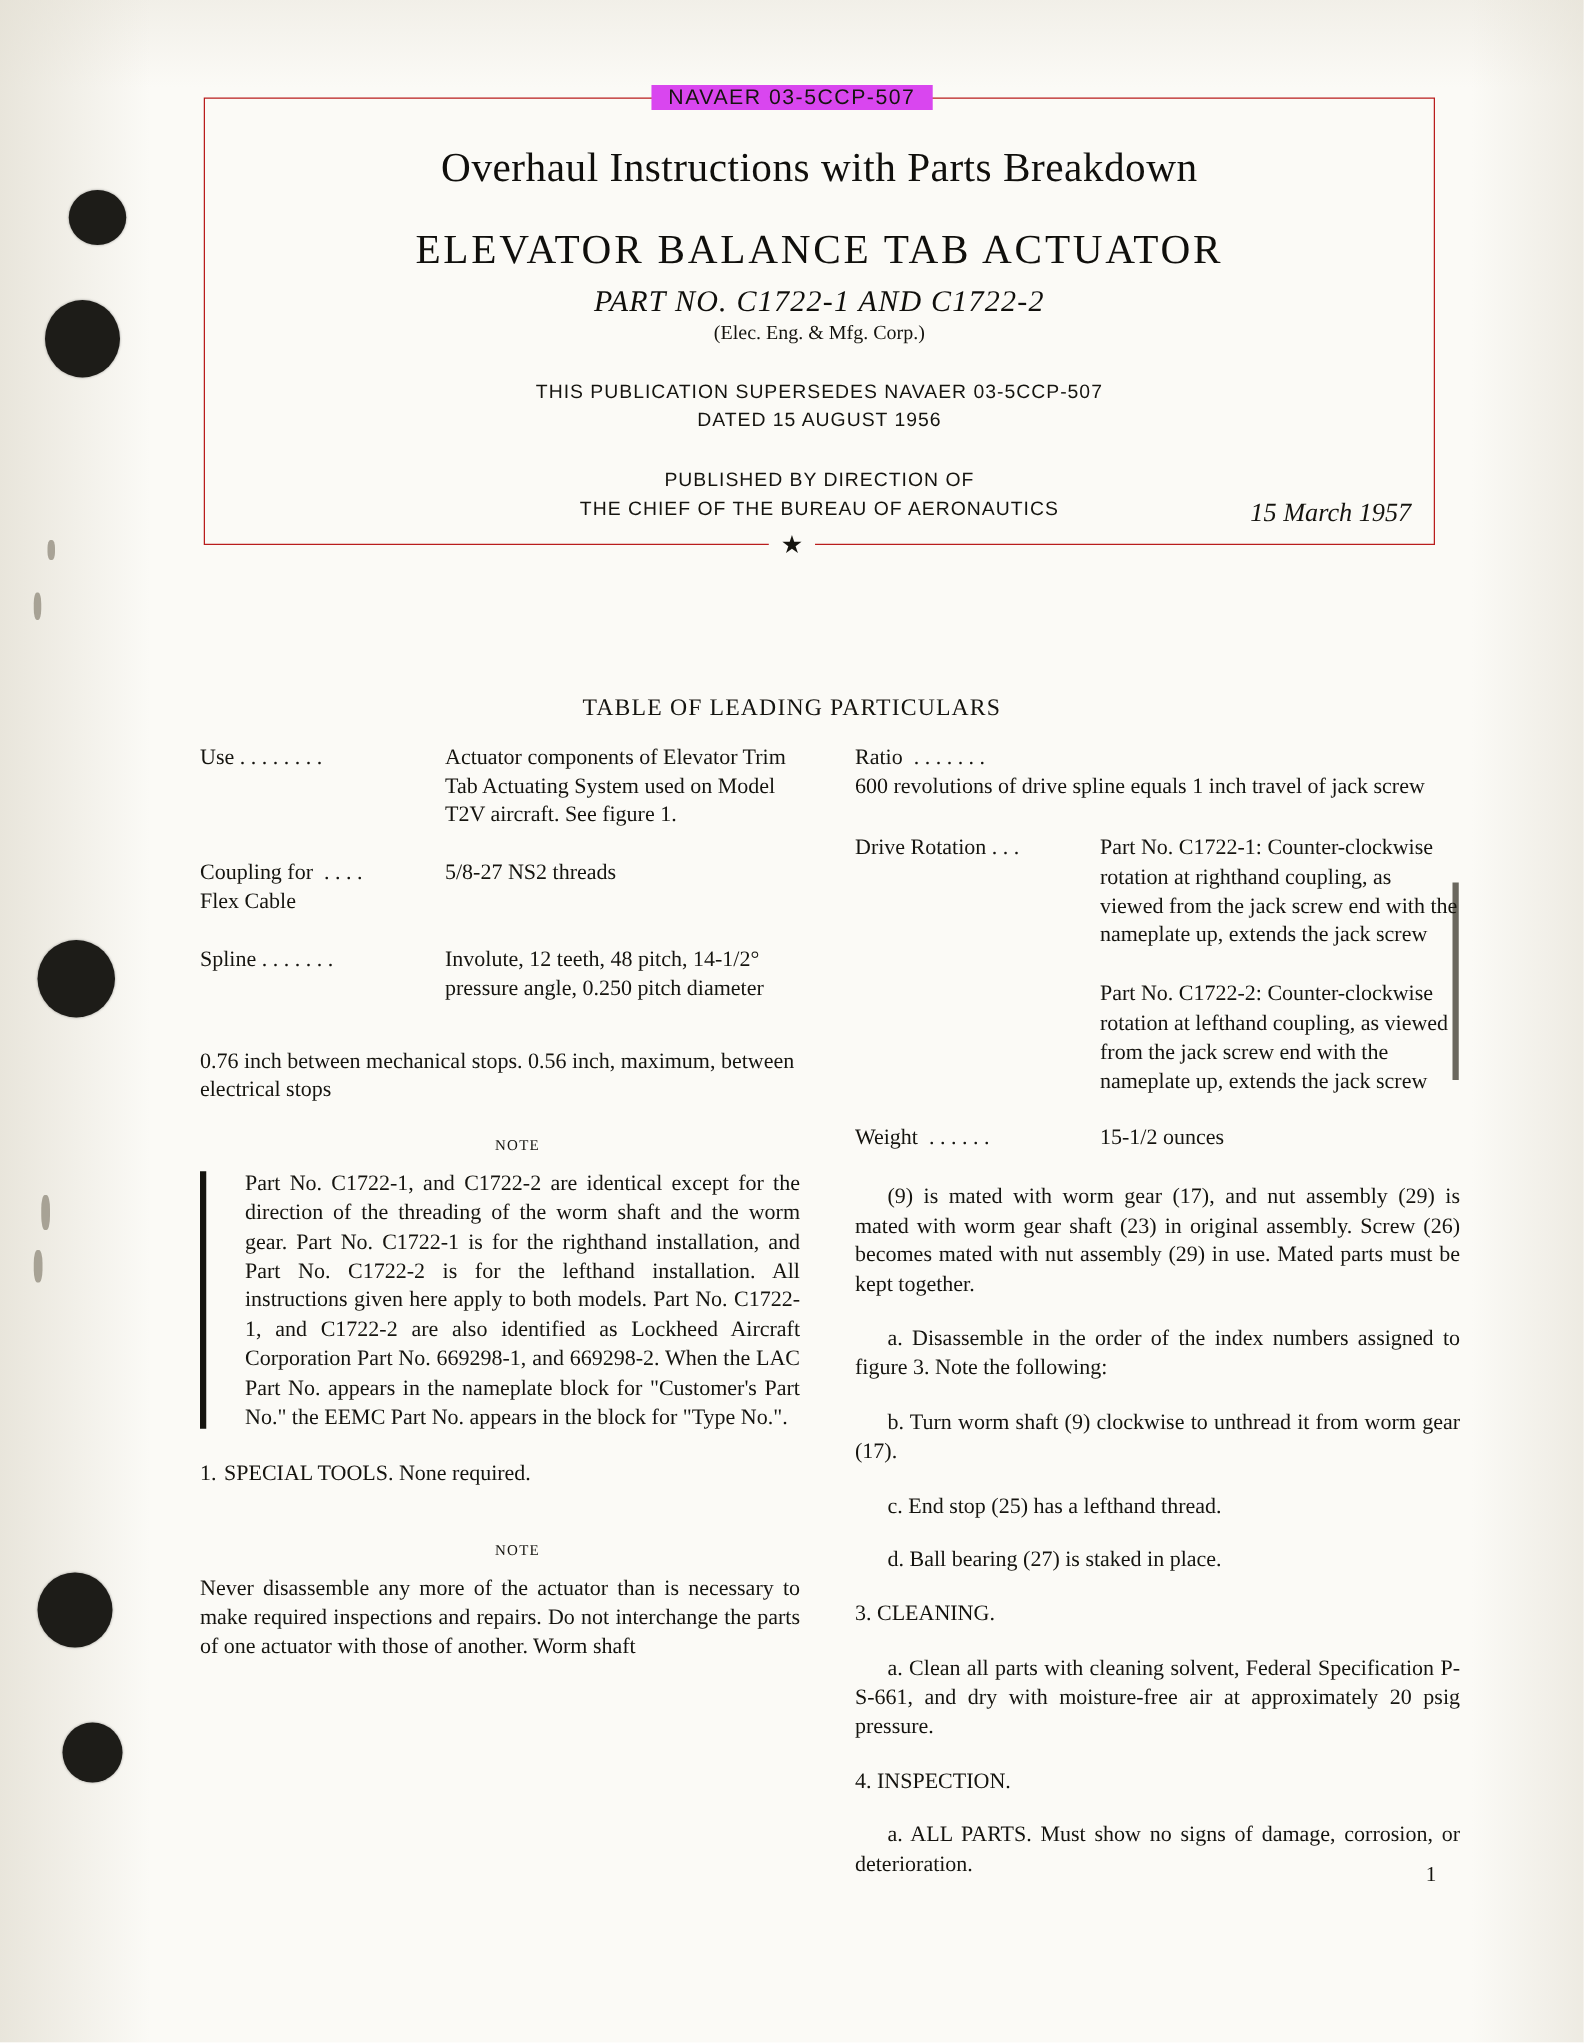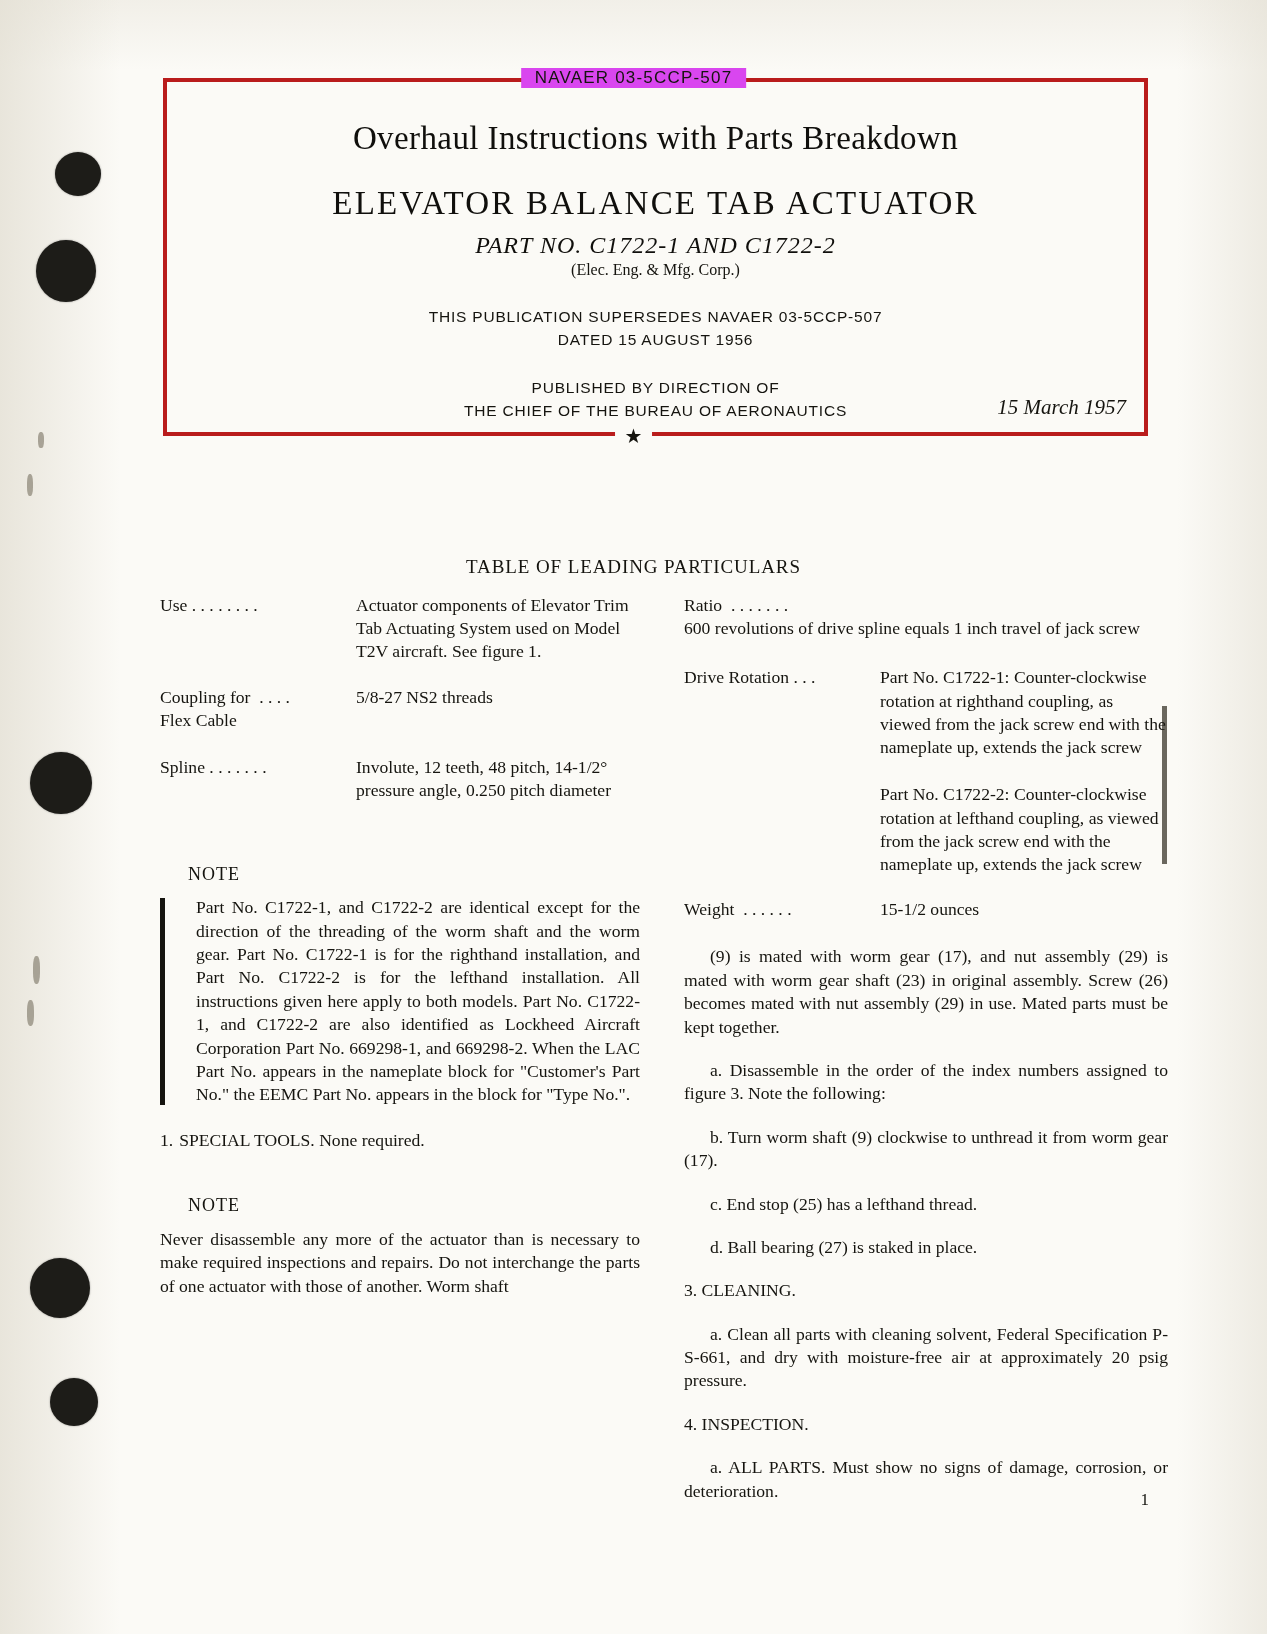--- a/index.html
+++ b/index.html
@@ -50,21 +50,21 @@
     border-radius: 40%;
   }
 
   
   .title-box {
     position: absolute;
     left: 163px;
     top: 78px;
     width: 985px;
     height: 358px;
-    border: 4px solid #b91c1c;
+    border: 1px solid #b91c1c;
     box-sizing: border-box;
   }
   .title-caption {
     position: absolute;
     left: 50%;
     top: 68px;
     transform: translateX(-50%);
     background: #d946ef;
     padding: 0 14px;
     font-family: "Liberation Sans", sans-serif;
@@ -167,21 +167,22 @@
     white-space: pre;
     flex: 0 0 auto;
   }
   .lp-value {
     flex: 1 1 auto;
   }
   .lp-label-narrow { width: 196px; }
   .lp-label-wide { width: 196px; }
 
   .note-head {
-    font-size: 18px;
+    text-align: center;
+    font-size: 12px;
     letter-spacing: 1px;
     margin: 26px 0 10px 28px;
   }
   .note-head.second { margin-top: 42px; }
 
   .note-block {
     position: relative;
     padding-left: 36px;
   }
   .note-bar {
@@ -286,20 +287,21 @@
 Flex Cable</div>
       <div class="lp-value">5/8-27 NS2 threads</div>
     </div>
 
     <div class="lp-row" style="margin-bottom:34px;">
       <div class="lp-label lp-label-narrow">Spline . . . . . . .</div>
       <div class="lp-value">Involute, 12 teeth, 48 pitch, 14-1/2° pressure angle, 0.250 pitch diameter</div>
     </div>
 
     <div class="lp-row" style="margin-bottom:6px;">
+      <div class="lp-value">0.76 inch between mechanical stops.   0.56 inch, maximum, between electrical stops</div>
     </div>
 
     <div class="note-head">NOTE</div>
 
     <div class="note-block">
       <div class="note-bar"></div>
       <div class="note-text">Part No. C1722-1, and C1722-2 are identical except for the direction of the threading of the worm shaft and the worm gear.   Part No. C1722-1 is for the righthand installation, and Part No. C1722-2 is for the lefthand installation.  All instructions given here apply to both models.  Part No. C1722-1, and C1722-2 are also identified as Lockheed Aircraft Corporation Part No. 669298-1, and 669298-2.  When the LAC Part No. appears in the nameplate block for "Customer's Part No." the EEMC Part No. appears in the block for "Type No.".</div>
     </div>
 
     <div class="numbered">

